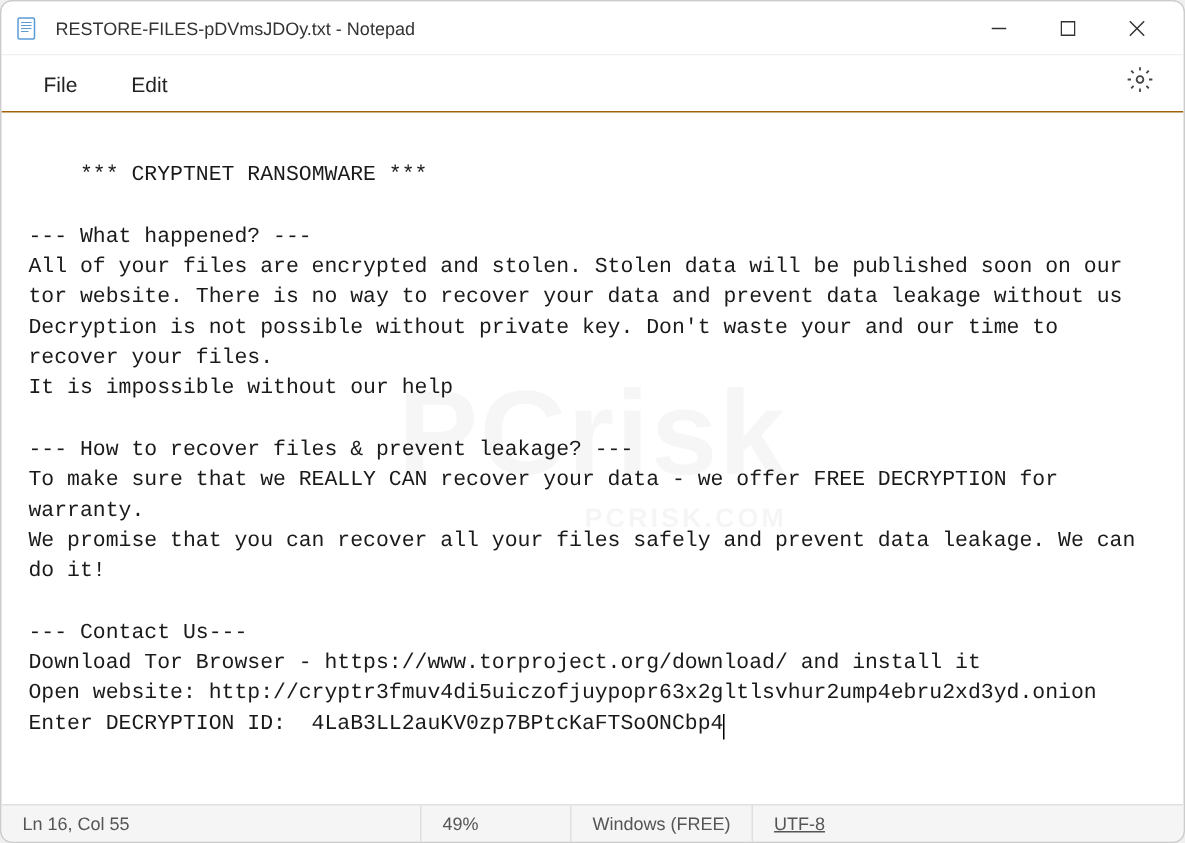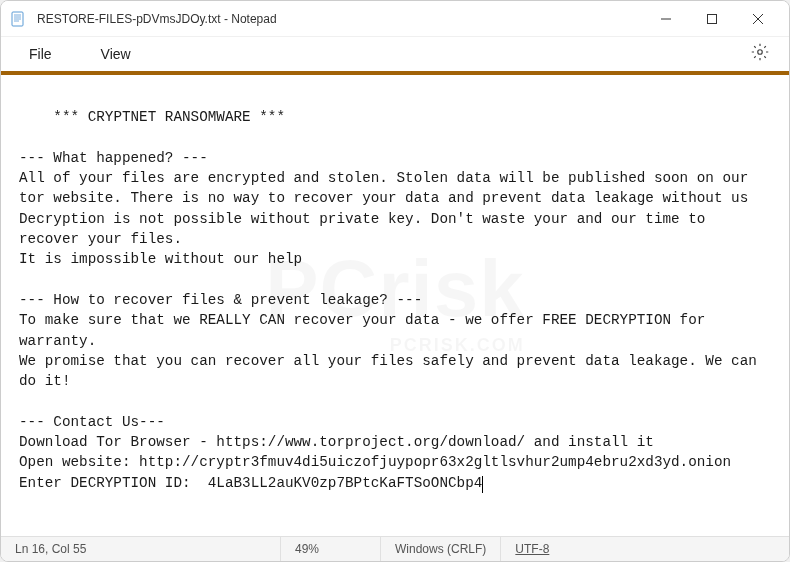--- a/index.html
+++ b/index.html
@@ -51,22 +51,21 @@
       justify-content: center;
       cursor: pointer;
       color: #333;
     }
     .menubar {
       height: 38px;
       display: flex;
       align-items: center;
       padding: 0 10px;
       background: #fff;
-      border-bottom: 4px solid #a16207;
-      gap: 13px;
+      border-bottom: 1px solid #a16207;
     }
     .menu-item {
       padding: 6px 18px;
       font-size: 14px;
       color: #222;
       cursor: pointer;
       border-radius: 4px;
     }
     .menubar .spacer { flex: 1; }
     .gear {
@@ -166,21 +165,21 @@
         <svg width="10" height="10" viewBox="0 0 10 10">
             <line x1="0" y1="0" x2="10" y2="10" stroke="currentColor" stroke-width="1"></line>
             <line x1="10" y1="0" x2="0" y2="10" stroke="currentColor" stroke-width="1"></line>
           </svg>
       </div>
     </div>
   </div>
 
   <div class="menubar">
     <div class="menu-item">File</div>
-    <div class="menu-item">View</div>
+    <div class="menu-item">Edit</div>
     <span class="spacer"></span>
     <div class="gear">
       <svg width="18" height="18" viewBox="0 0 24 24" fill="none" stroke="currentColor" stroke-width="1.6">
         <circle cx="12" cy="12" r="3"></circle>
         <path d="M12 1v3m0 16v3M4.2 4.2l2.1 2.1m11.4 11.4l2.1 2.1M1 12h3m16 0h3M4.2 19.8l2.1-2.1m11.4-11.4l2.1-2.1"></path>
       </svg>
     </div>
   </div>
 
   <div class="content">
@@ -200,17 +199,17 @@
 
 --- Contact Us---
 Download Tor Browser - https://www.torproject.org/download/ and install it
 Open website: http://cryptr3fmuv4di5uiczofjuypopr63x2gltlsvhur2ump4ebru2xd3yd.onion
 Enter DECRYPTION ID:  4LaB3LL2auKV0zp7BPtcKaFTSoONCbp4</span><span class="cursor-caret"></span>
   </div>
 
   <div class="statusbar">
     <div class="status-sec">Ln 16, Col 55</div>
     <div class="status-sec status-spacer-small">49%</div>
-    <div class="status-sec">Windows (CRLF)</div>
+    <div class="status-sec">Windows (FREE)</div>
     <div class="status-sec">UTF-8</div>
   </div>
 
 </div>
 
 </body></html>

